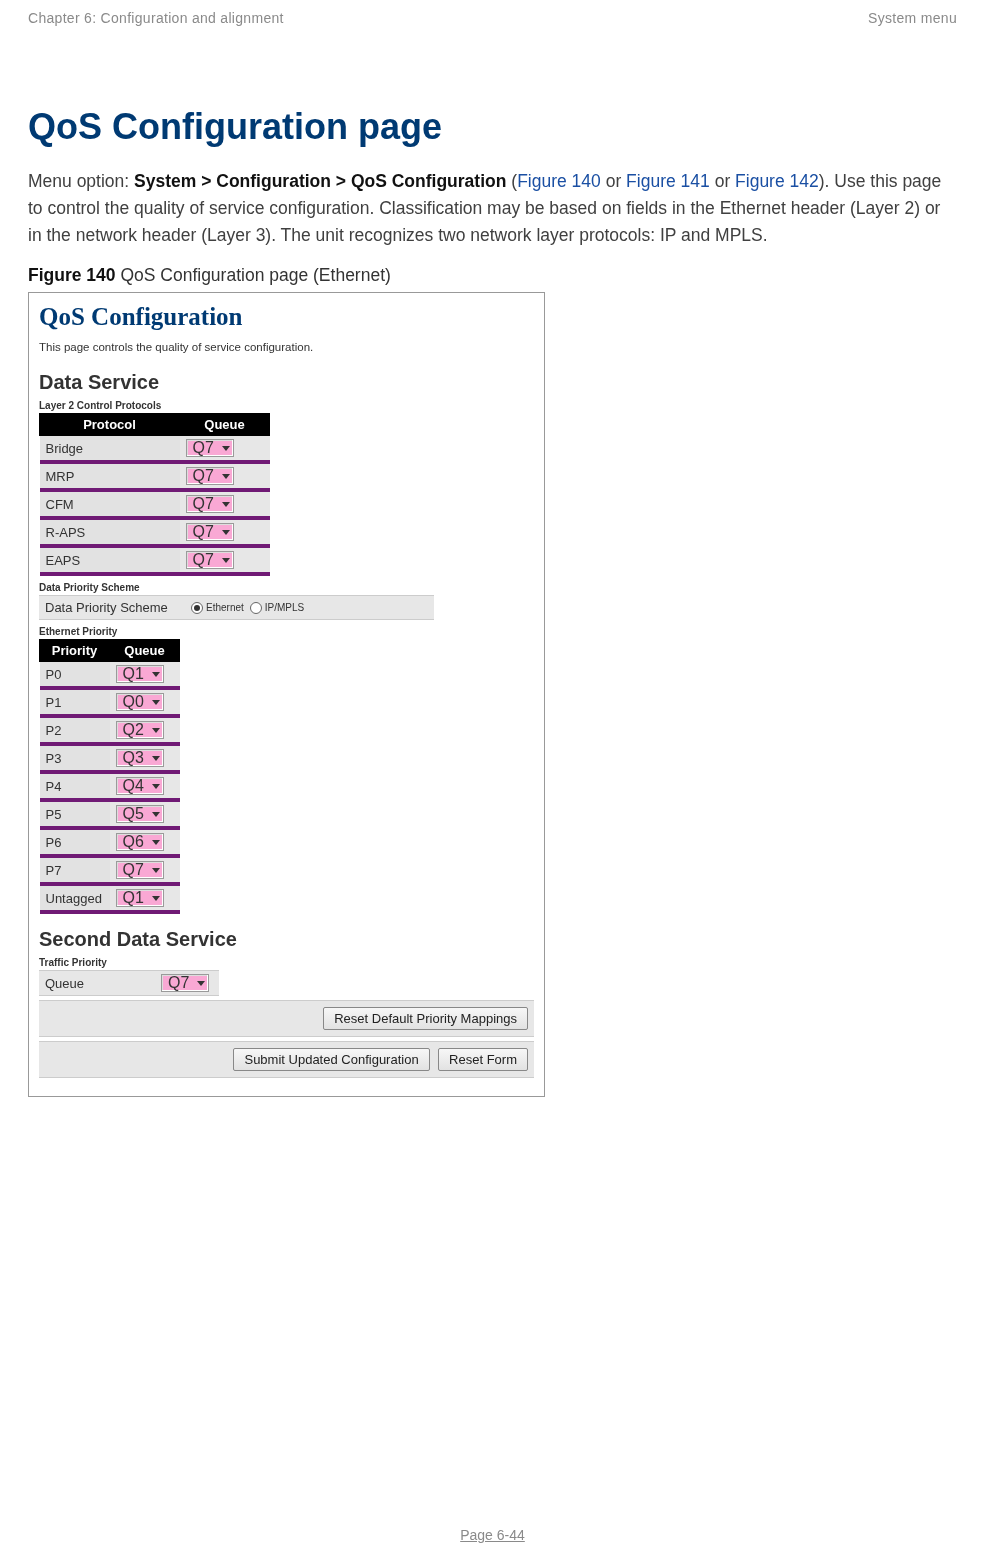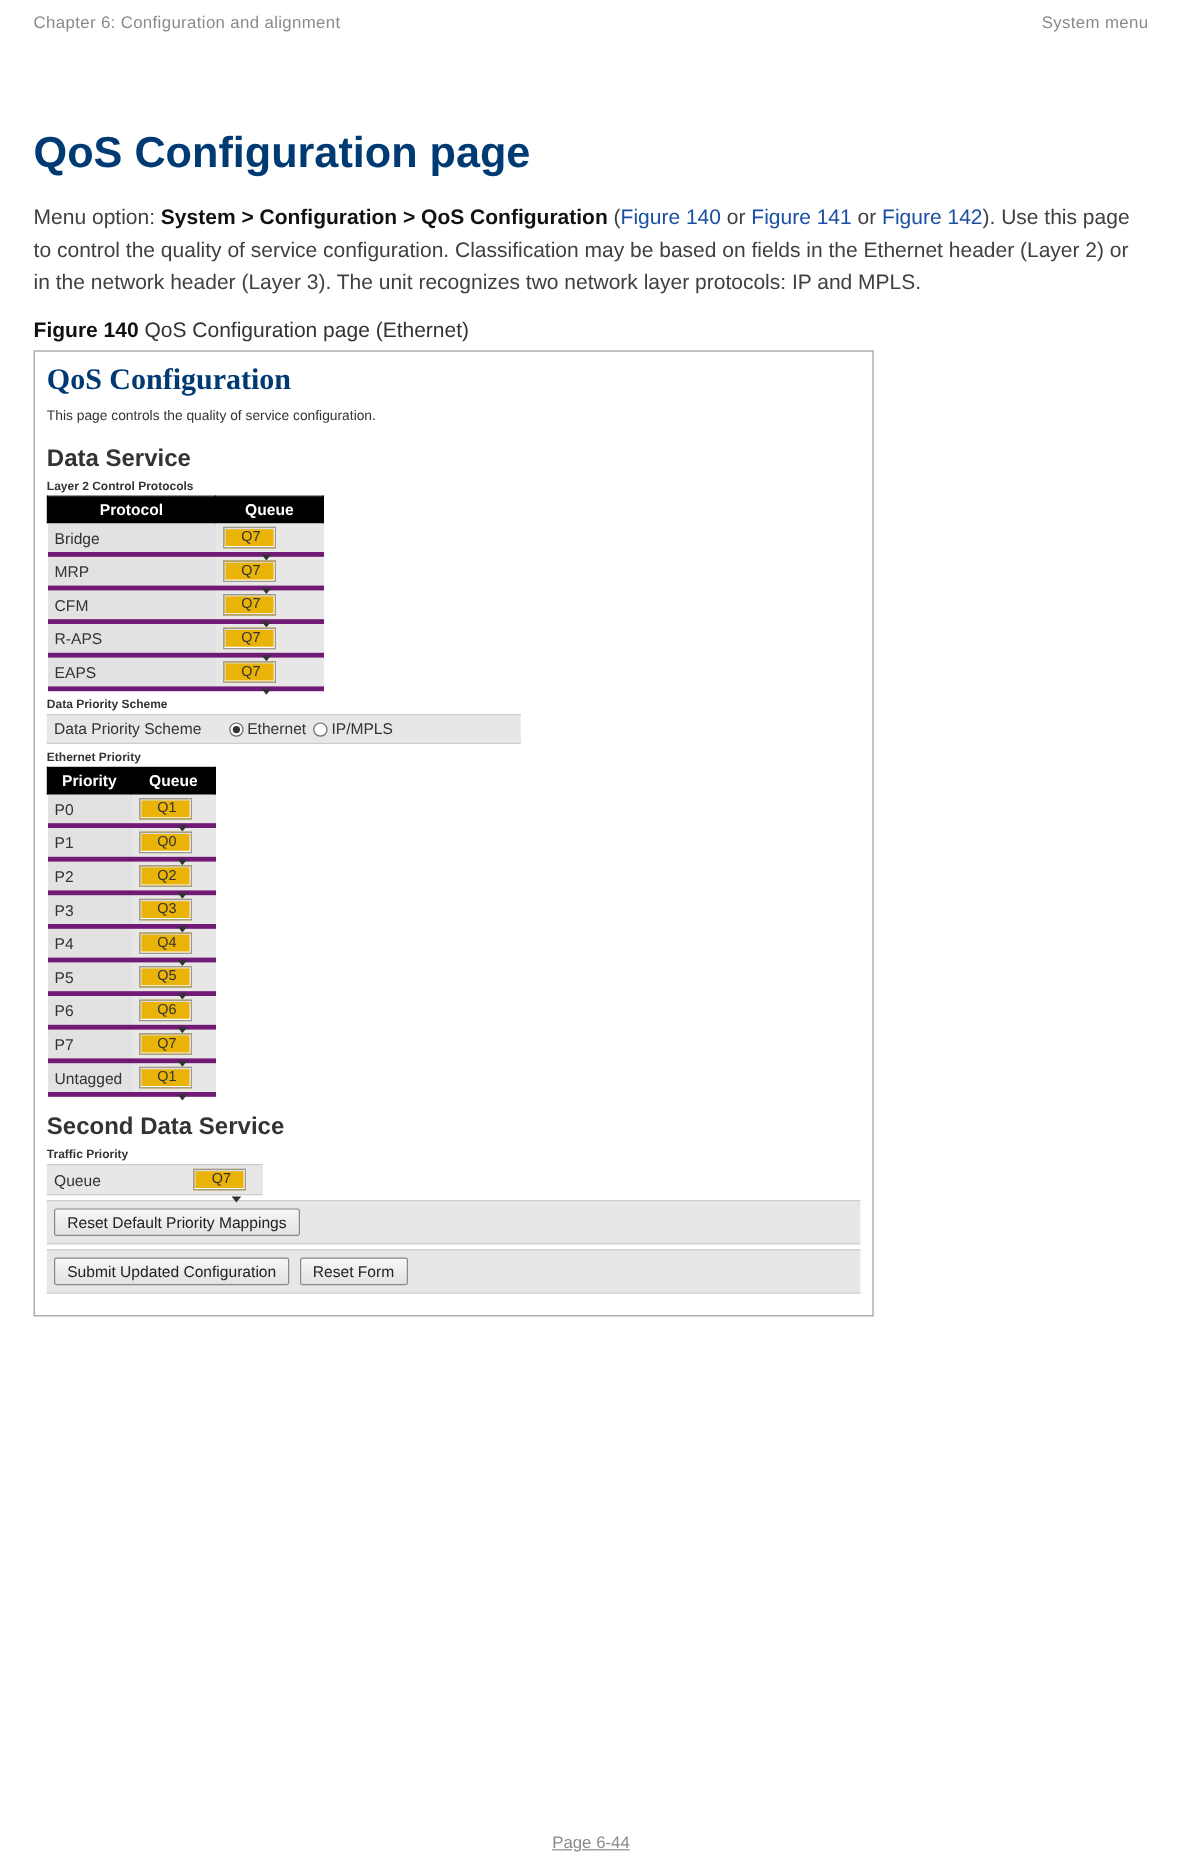--- a/index.html
+++ b/index.html
@@ -46,21 +46,21 @@
   .link { color: #1a4fa3; }
   .figure-caption {
     font-size: 17.5px;
     color: #333;
     margin: 8px 0 6px 0;
     font-family: "Segoe UI", Arial, sans-serif;
   }
   .figure-caption .fig-label { font-weight: 700; color:#111; }
   .figure-frame {
     border: 1px solid #999;
-    width: 700px;
+    width: 517px;
     padding: 8px 10px 18px 10px;
     background: #fff;
   }
   .qos-title {
     color: #003a73;
     font-family: "Times New Roman", serif;
     font-weight: 700;
     font-size: 25px;
     margin: 2px 0 10px 0;
   }
@@ -101,61 +101,60 @@
     border-top: 1px solid #ccc;
     border-bottom: 4px solid #701a75;
     border-left: none;
     border-right: none;
   }
   table.cfg tr td:first-child { background:#e2e2e2; }
   .sel {
     display: inline-flex;
     align-items: center;
     gap: 8px;
-    background: #eab308;
+    background: #f9a8d4;
     border: 1px solid #9a9a9a;
     padding: 0px 3px 0 6px;
-    font-size: 12px;
+    font-size: 16px;
     box-shadow: inset -1px -1px 0 #fff, inset 1px 1px 0 #ddd;
     min-width: 44px;
     height: 18px;
-    flex-direction: column;
   }
   .sel .caret {
     width: 0; height: 0;
     border-left: 4px solid transparent;
     border-right: 4px solid transparent;
     border-top: 5px solid #333;
     margin-left: auto;
   }
   .scheme-row {
     display:flex;
     align-items:center;
     gap:6px;
     background:#e7e7e7;
     padding:4px 6px;
     font-size:13px;
     border-top:1px solid #ccc;
     border-bottom:1px solid #ccc;
     width: 395px;
   }
   .scheme-row .lbl { width: 140px; color:#333; }
-  .radio { display:inline-flex; align-items:center; gap:3px; font-size:13px; }
+  .radio { display:inline-flex; align-items:center; gap:3px; font-size:10px; }
   .radio .dot {
     width:12px; height:12px; border-radius:50%;
     border:1px solid #666; background:#fff; display:inline-flex;
     align-items:center; justify-content:center;
   }
   .radio .dot.checked::after{
     content:""; width:6px; height:6px; background:#333; border-radius:50%;
   }
   .btn-row {
     background:#e7e7e7;
     padding:6px 4px;
-    text-align:left;
+    text-align:right;
     border-top:1px solid #ccc;
     border-bottom:1px solid #ccc;
     margin-top: 4px;
   }
   .btn {
     display:inline-block;
     background: linear-gradient(#f7f7f7,#e2e2e2);
     border:1px solid #888;
     padding:3px 10px;
     font-size:13px;

